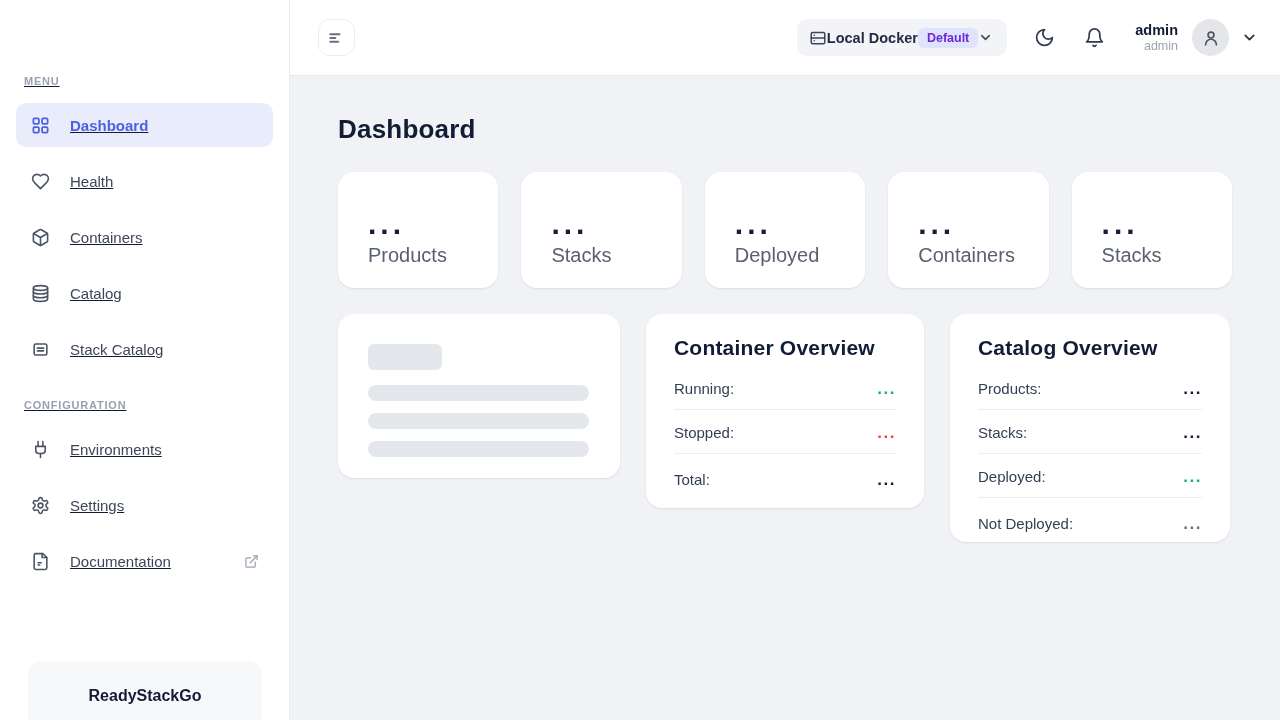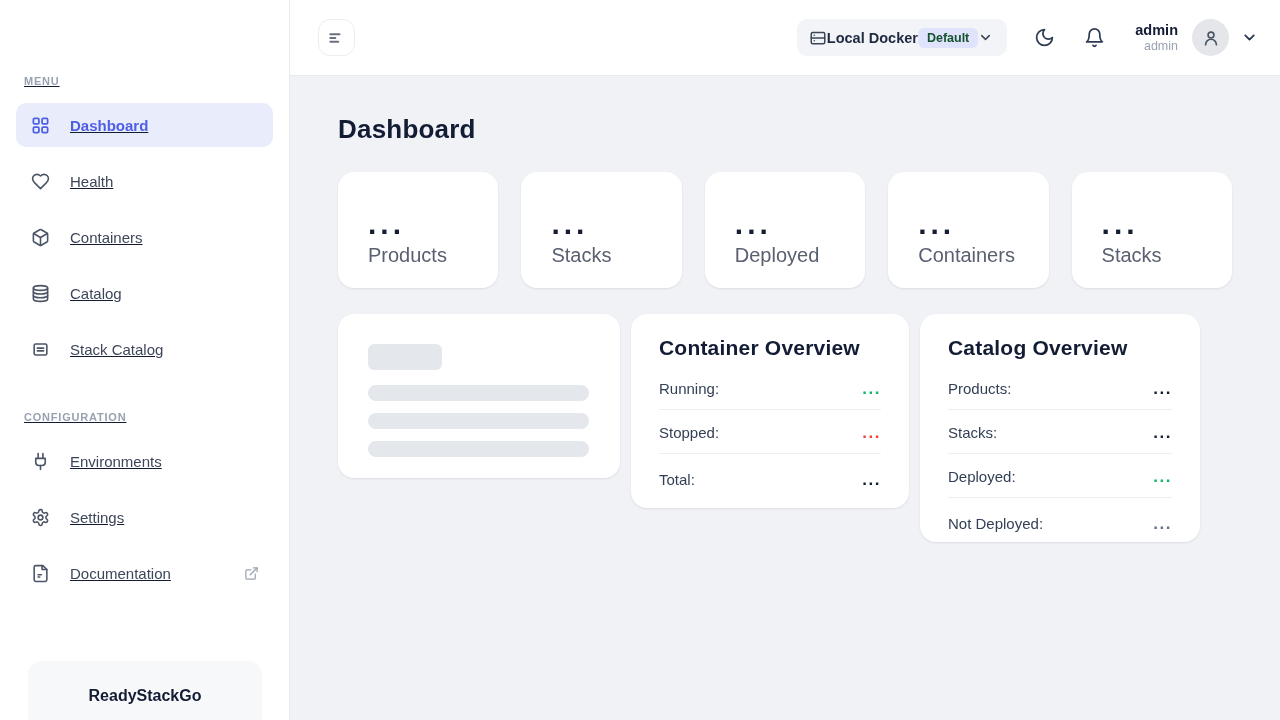--- a/index.html
+++ b/index.html
@@ -6,21 +6,21 @@
   html,body { width:1280px; height:720px; overflow:hidden; }
   body { font-family:"Liberation Sans", sans-serif; background:#f1f2f6; color:#141c35; }
   .app { display:flex; width:1280px; height:720px; }
 
   
   .sidebar { position:relative; width:290px; height:720px; background:#ffffff;
              border-right:1px solid #e8eaef; flex:0 0 290px; overflow:hidden;text-decoration:underline; }
   .section-label { margin:0 0 16px 24px; font-size:11px; font-weight:700; letter-spacing:.8px;
                    color:#98a1b0; text-transform:uppercase; }
   .section-label.first { margin-top:75px; }
-  .section-label.second { margin-top:40px; }
+  .section-label.second { margin-top:28px; }
   .nav { padding:0 16px; }
   .nav-item { display:flex; align-items:center; gap:20px; height:44px; padding:0 14px;
               border-radius:10px; margin-bottom:12px; color:#3d4659; font-size:15px; cursor:pointer; }
   .nav-item .ic { display:flex; align-items:center; justify-content:center; width:20px; height:20px; color:#4b5565; }
   .nav-item.active { background:#e9ecfb; color:#4e5fe3; font-weight:600; }
   .nav-item.active .ic { color:#4e5fe3; }
   .nav-item .grow { flex:1; }
   .ext { color:#9aa3b2; display:flex; align-items:center; }
   .brand-card { position:absolute; top:661px; left:28px; width:234px; height:80px;
                 background:#f7f8fa; border-radius:14px; display:flex; justify-content:center;
@@ -31,21 +31,21 @@
   .topbar { height:76px; background:#ffffff; border-bottom:1px solid #e7e9ee;
             display:flex; align-items:center; padding:0 22px 0 28px; }
   .hamburger { width:37px; height:37px; border:1px solid #ecedf2; border-radius:12px;
                background:#fff; display:flex; align-items:center; justify-content:center;
                color:#6a7280; cursor:pointer; }
   .topbar-right { margin-left:auto; display:flex; align-items:center; }
   .env-pill { display:flex; align-items:center; height:37px; padding:0 14px 0 12px;
               background:#f3f4f7; border:none; border-radius:10px; cursor:pointer;
               font-family:inherit; font-size:14.5px; color:#1f2940; font-weight:600; }
   .env-pill .srv { color:#3c4657; display:flex; }
-  .badge { background:#dfe3fb; color:#14532d; font-size:12.5px; font-weight:700;
+  .badge { background:#dfe3fb; color:#6d28d9; font-size:12.5px; font-weight:700;
            padding:3px 9px; border-radius:6px; }
   .icon-btn { background:none; border:none; color:#2f3b52; display:flex; align-items:center;
               justify-content:center; cursor:pointer; padding:0; }
   .icon-btn.moon { margin-left:27px; }
   .icon-btn.bell { margin-left:29px; }
   .user-meta { margin-left:30px; text-align:right; line-height:1.25; }
   .user-name { font-size:14.5px; font-weight:800; color:#141c35; }
   .user-role { font-size:12.5px; color:#9aa3b2; }
   .avatar { margin-left:14px; width:37px; height:37px; border-radius:50%; background:#e4e6ea;
             display:flex; align-items:center; justify-content:center; color:#4b5563; cursor:pointer; border:none; }
@@ -55,21 +55,21 @@
   h1.page-title { margin-top:38px; font-size:26px; font-weight:800; color:#131c35; letter-spacing:.2px; }
 
   .stats { display:grid; grid-template-columns:repeat(5,1fr); gap:23px; margin-top:27px; }
   .card { background:#fff; border-radius:16px; box-shadow:0 1px 3px rgba(16,24,40,.05), 0 1px 2px rgba(16,24,40,.04); }
   .stat-card { height:116px; display:flex; flex-direction:column; justify-content:flex-end;
                padding:0 0 21px 30px; }
   .stat-dots { font-size:30px; font-weight:800; letter-spacing:4px; color:#151d35;
                line-height:10px; height:13px; display:block; }
   .stat-label { margin-top:12px; font-size:20px; color:#596070; }
 
-  .row2 { display:grid; grid-template-columns:282px 278px 280px; gap:11px; margin-top:26px; align-items:start; }
+  .row2 { display:grid; grid-template-columns:282px 278px 280px; gap:26px; margin-top:26px; align-items:start; }
   .skeleton-card { height:164px; padding:30px; }
   .sk-title { width:74px; height:26px; border-radius:6px; background:#e4e7ec; }
   .sk-bar { width:221px; height:16px; border-radius:8px; background:#e4e7ec; margin-top:12px; }
   .sk-bar.first { margin-top:15px; }
 
   .overview-card { padding:22px 28px 10px; }
   .overview-card.container-ov { height:194px; }
   .overview-card.catalog-ov { height:228px; }
   .ov-title { font-size:21px; font-weight:800; color:#131c35; letter-spacing:.2px; }
   .ov-rows { margin-top:6px; }

